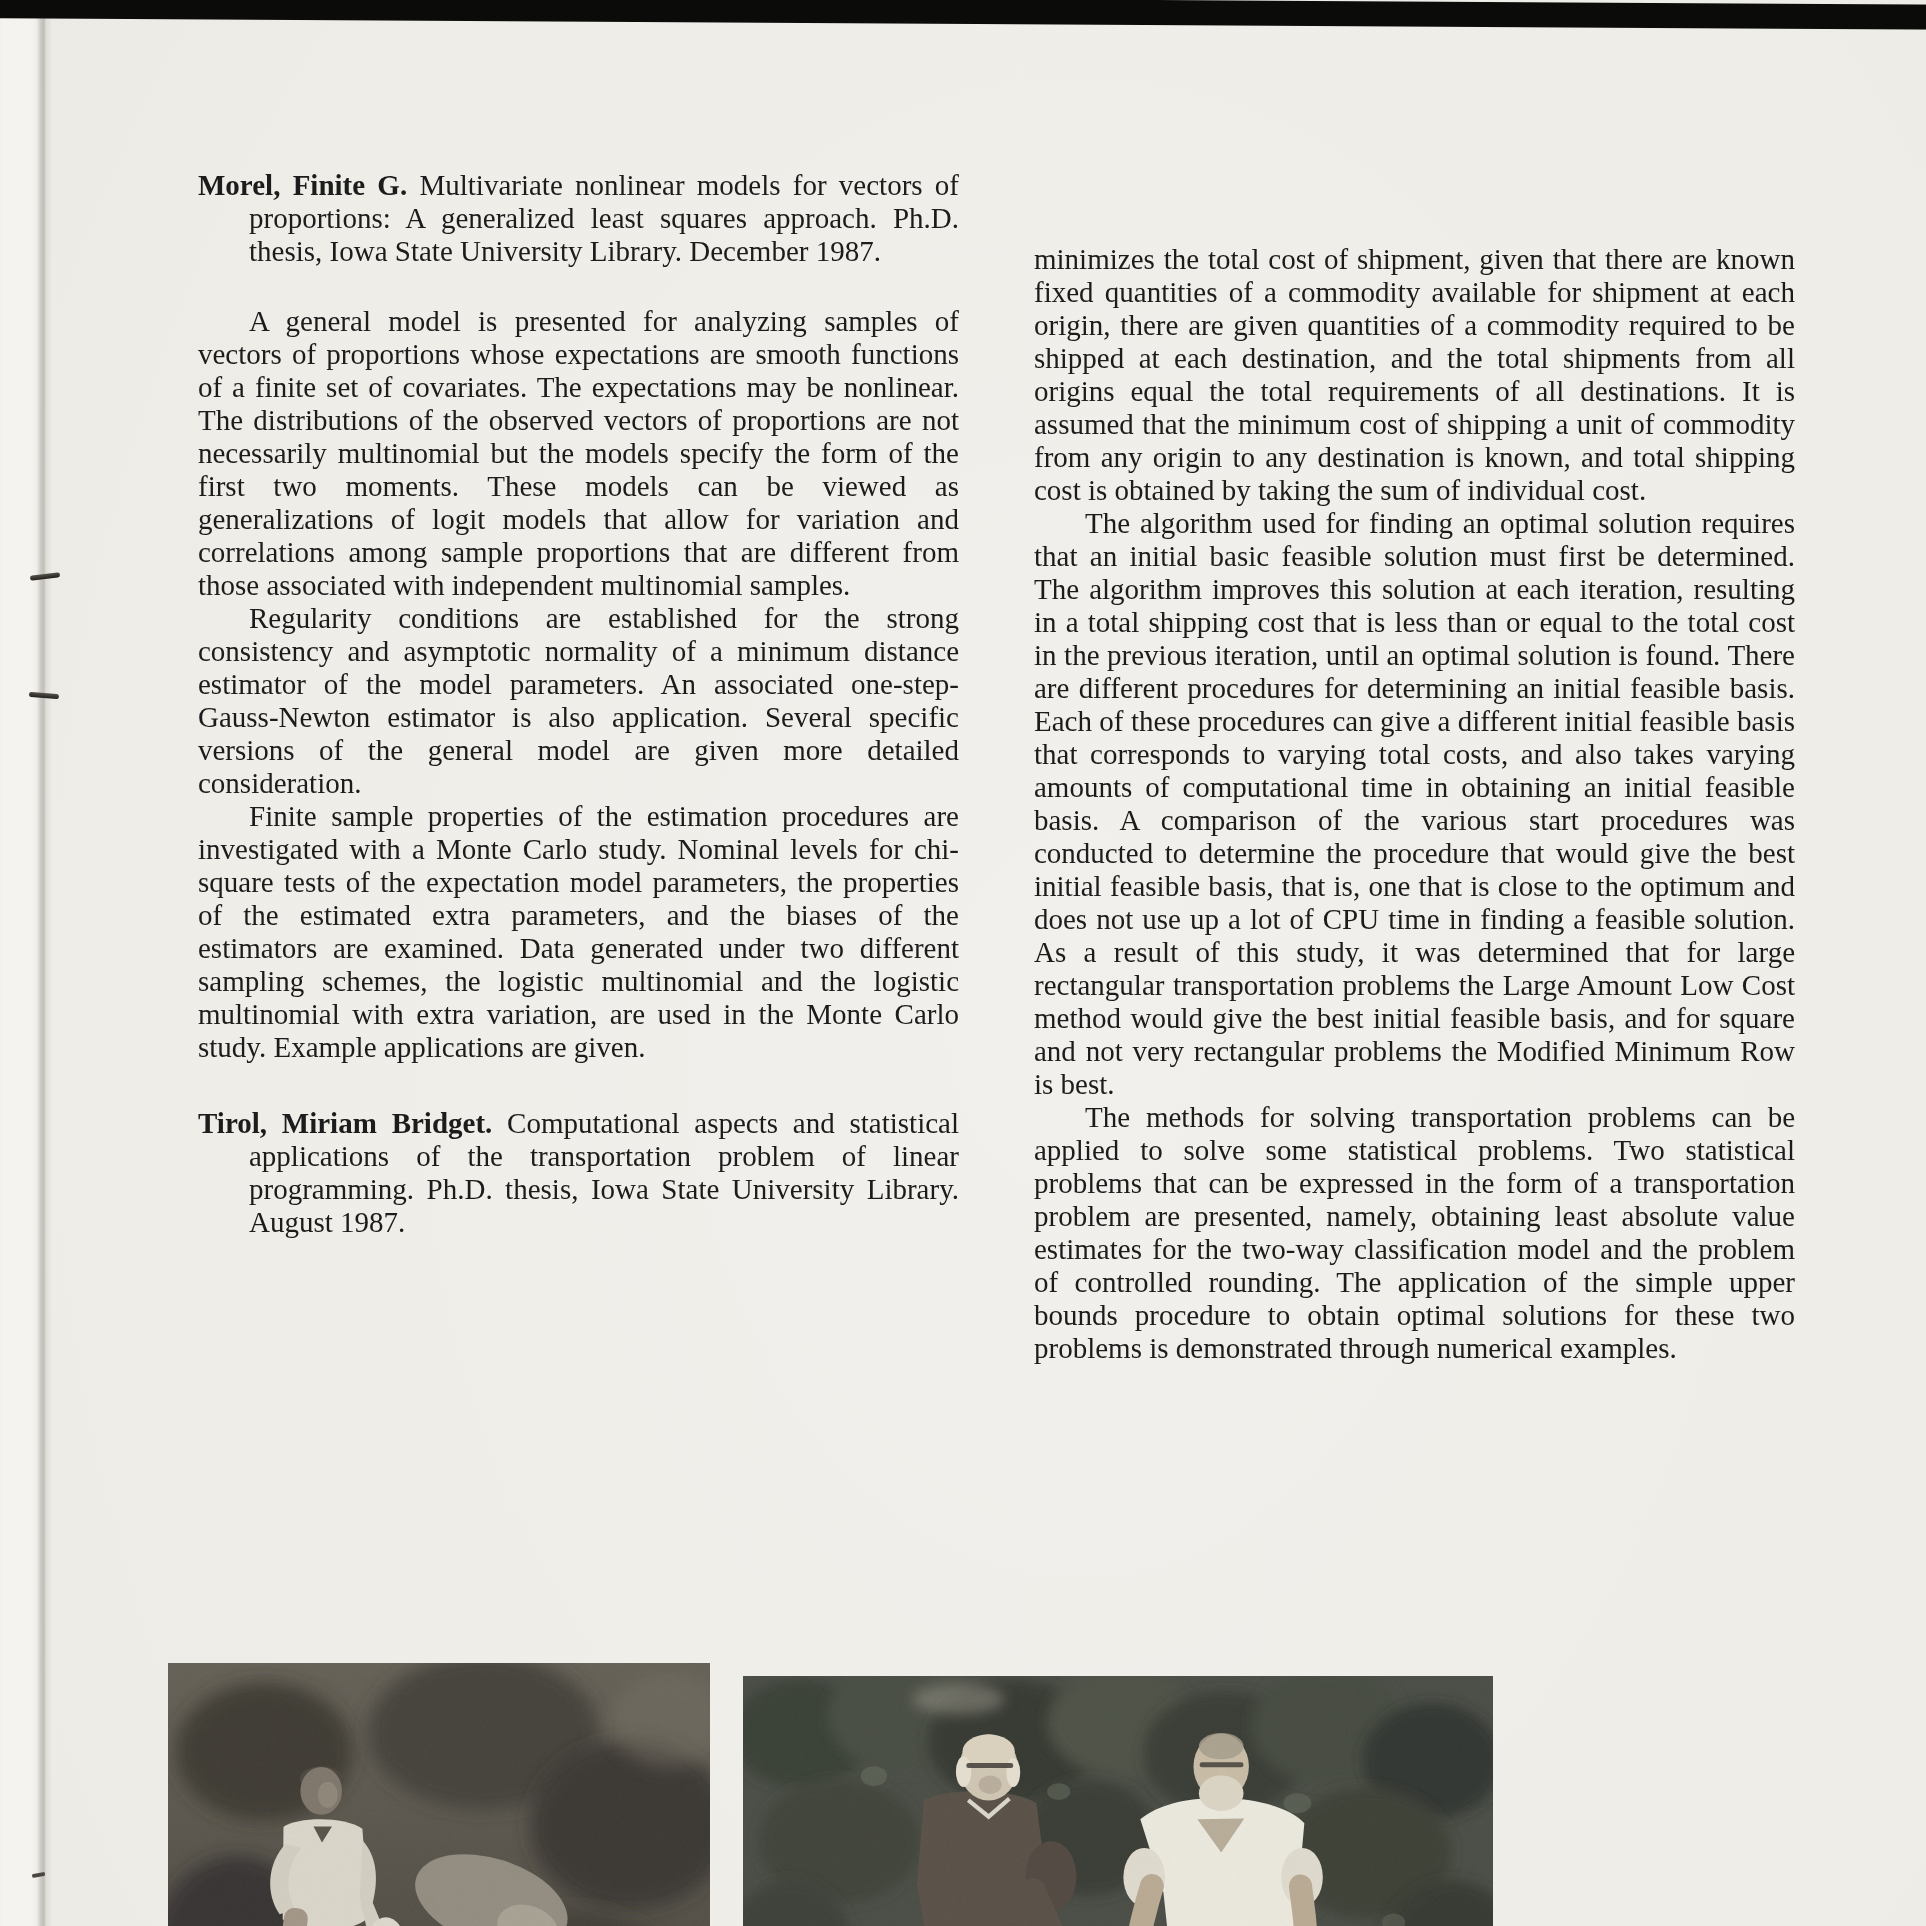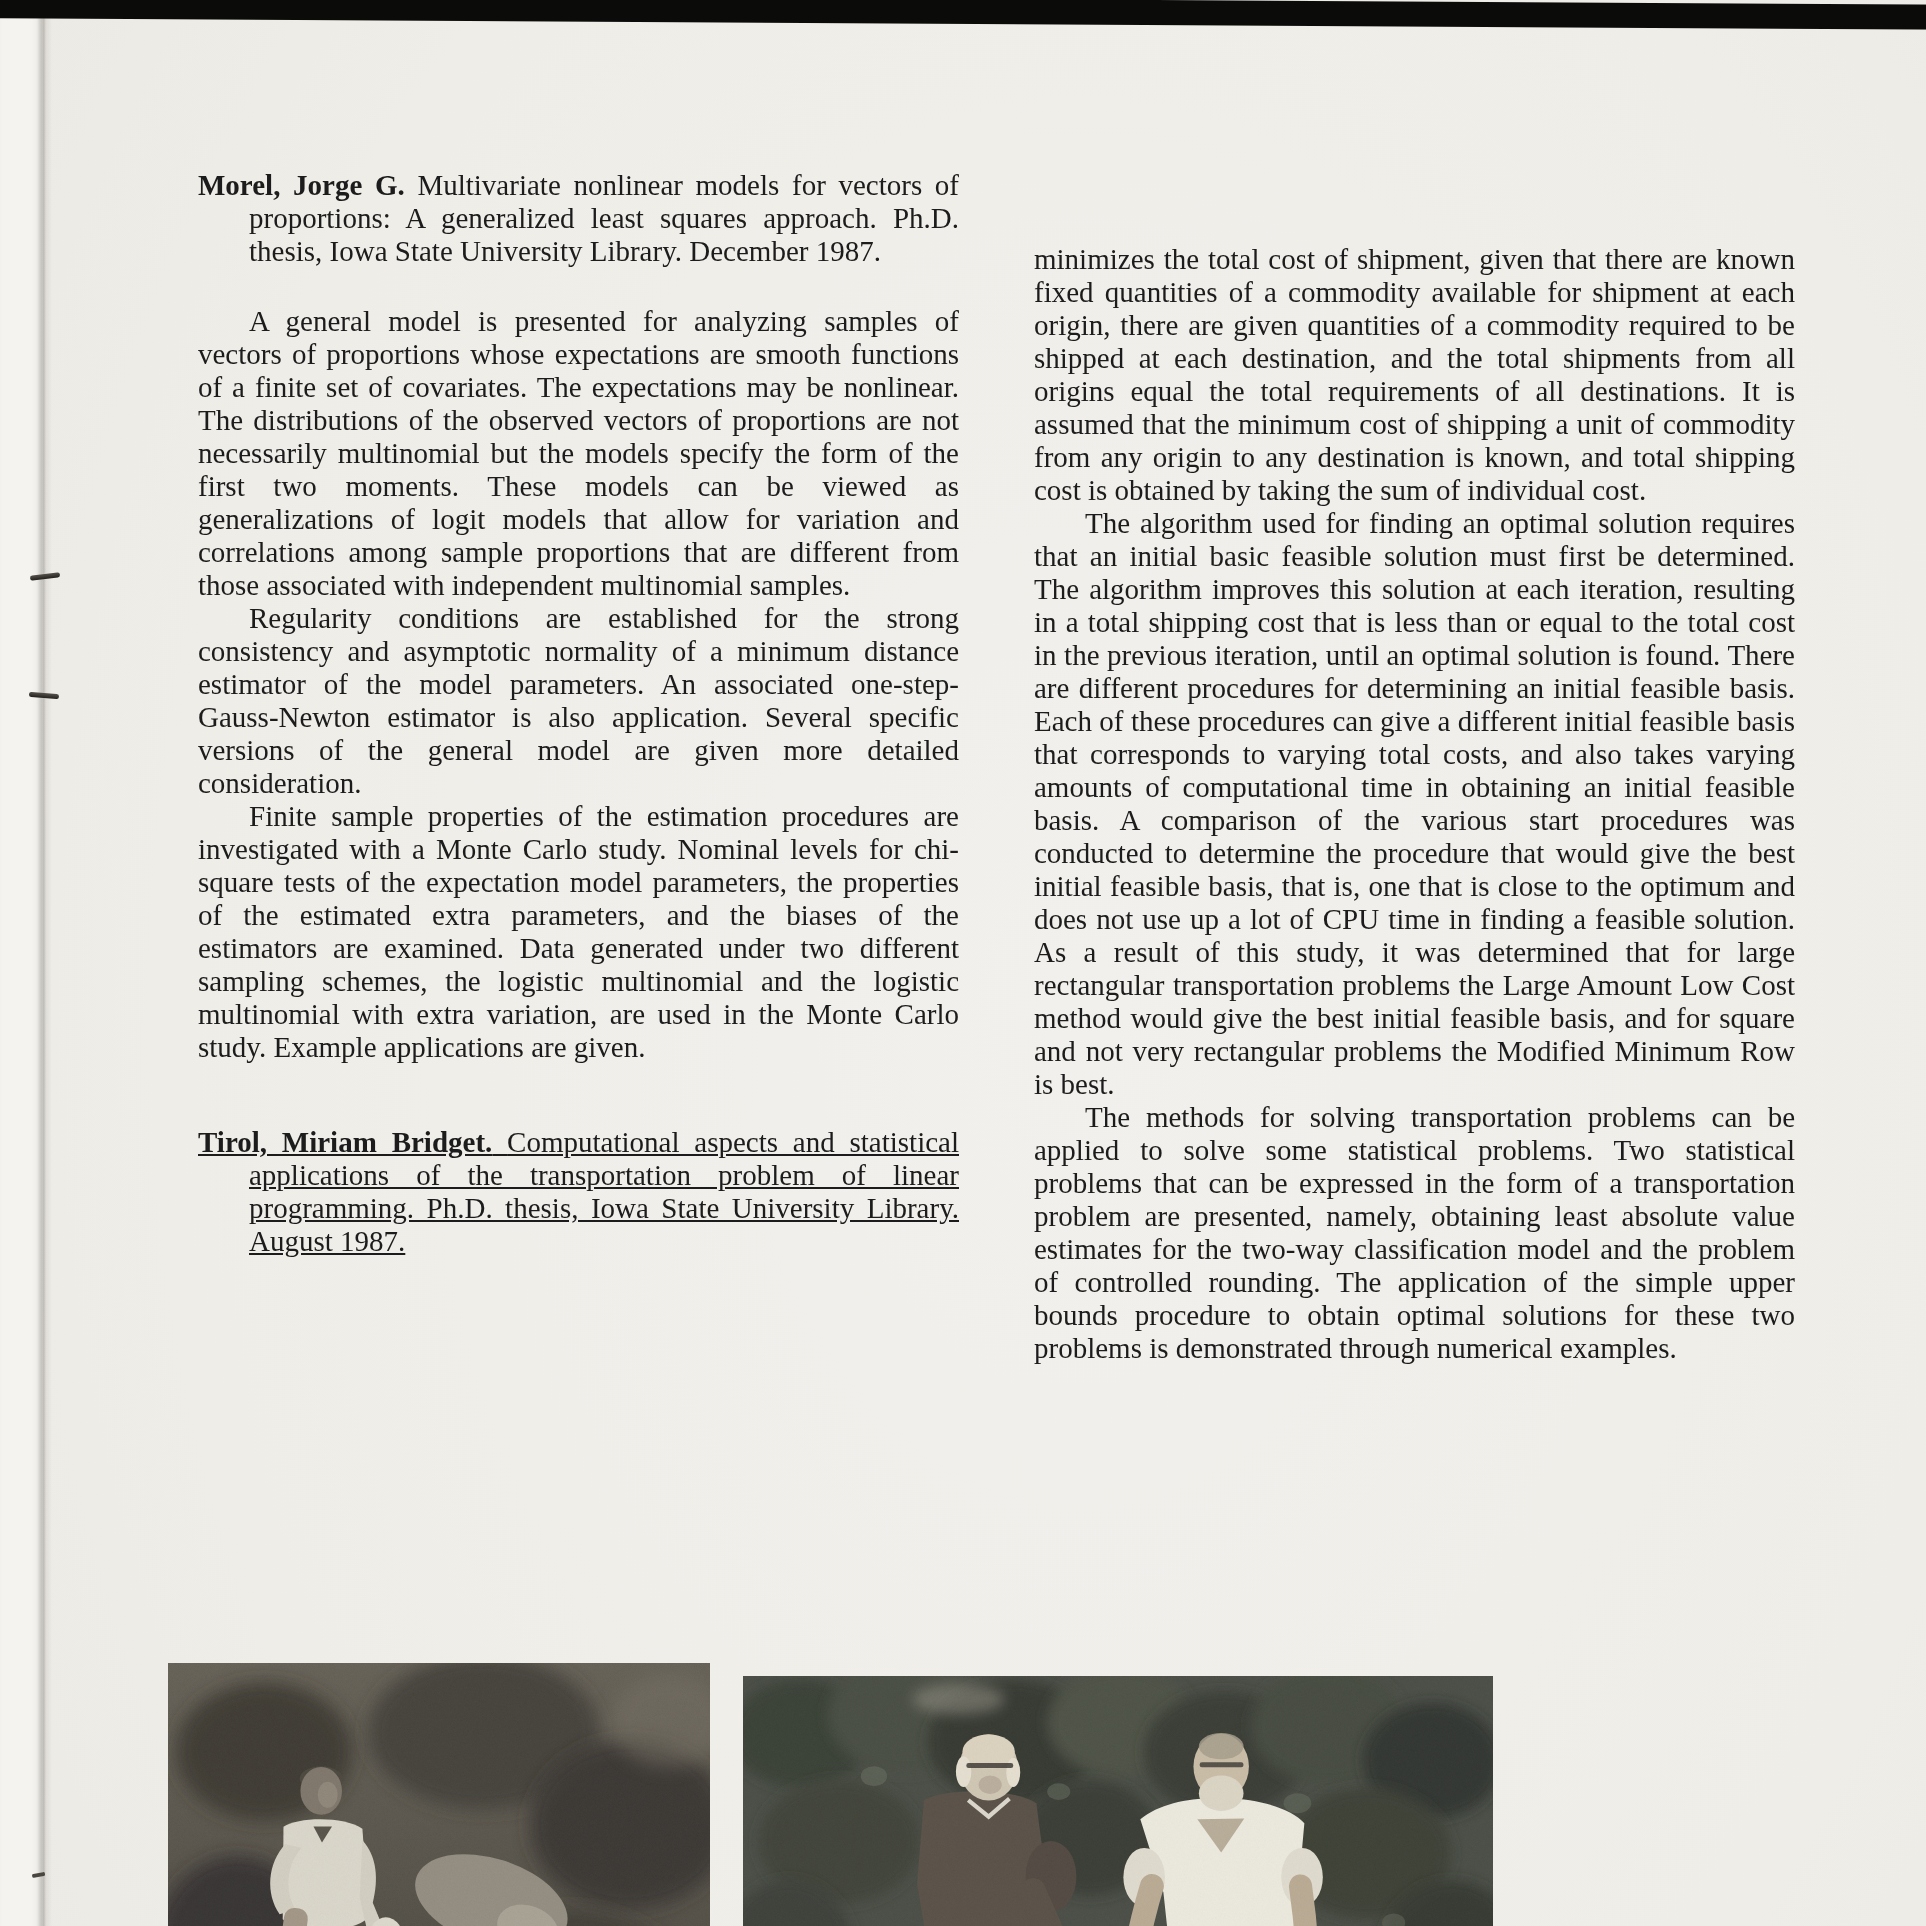--- a/index.html
+++ b/index.html
@@ -20,21 +20,21 @@
   .staple.s2{left:28.5px;top:693px;transform:rotate(5deg);}
   .mark{position:absolute;background:#4a463f;border-radius:1.5px;}
   .mark.m1{left:32px;top:1873px;width:13px;height:3.5px;transform:rotate(-10deg);}
   
   .col{position:absolute;width:761px;text-align:justify;font-size:29px;line-height:33px;
        hyphens:auto;-webkit-hyphens:auto;}
   .col-left{left:198px;top:169px;}
   .col-right{left:1034px;top:243px;}
   .entry{margin:0;padding-left:51px;text-indent:-51px;}
   .entry-name{font-weight:700;}
-  .entry.second{margin-top:62px;text-decoration:underline;}
+  .entry.second{margin-top:43px;}
   .para{margin:0;text-indent:51px;}
   .para.gap{margin-top:37px;}
   .para.cont{text-indent:0;}
   
   .photo{position:absolute;display:block;}
   .photo-left{left:168px;top:1663px;width:542px;height:709px;}
   .photo-right{left:743px;top:1676px;width:750px;height:787px;}
 </style>
 </head>
 <body>
@@ -43,21 +43,21 @@
 
   <div class="edge-left"></div>
   <div class="crease"></div>
   <div class="staple s1"></div>
   <div class="staple s2"></div>
   <div class="mark m1"></div>
 
   <div class="scan-top"></div>
 
   <div class="col col-left">
-    <p class="entry"><span class="entry-name">Morel, Jorge G.</span> <span>Multivariate nonlinear models for vectors of proportions: A generalized least squares approach. Ph.D. thesis, Iowa State University Library. December 1987.</span></p>
+    <p class="entry"><span class="entry-name">Morel, Finite G.</span> <span>Multivariate nonlinear models for vectors of proportions: A generalized least squares approach. Ph.D. thesis, Iowa State University Library. December 1987.</span></p>
     <p class="para gap">A general model is presented for analyzing samples of vectors of proportions whose expectations are smooth functions of a finite set of covariates. The expectations may be nonlinear. The distributions of the observed vectors of proportions are not necessarily multinomial but the models specify the form of the first two moments. These models can be viewed as generalizations of logit models that allow for variation and correlations among sample proportions that are different from those associated with independent multinomial samples.</p>
     <p class="para">Regularity conditions are established for the strong consistency and asymptotic normality of a minimum distance estimator of the model parameters. An associated one-step-Gauss-Newton estimator is also application. Several specific versions of the general model are given more detailed consideration.</p>
     <p class="para">Finite sample properties of the estimation procedures are investigated with a Monte Carlo study. Nominal levels for chi-square tests of the expectation model parameters, the properties of the estimated extra parameters, and the biases of the estimators are examined. Data generated under two different sampling schemes, the logistic multinomial and the logistic multinomial with extra variation, are used in the Monte Carlo study. Example applications are given.</p>
     <p class="entry second"><span class="entry-name">Tirol, Miriam Bridget.</span> <span>Computational aspects and statistical applications of the transportation problem of linear programming. Ph.D. thesis, Iowa State University Library. August 1987.</span></p>
   </div>
 
   <div class="col col-right">
     <p class="para cont">minimizes the total cost of shipment, given that there are known fixed quantities of a commodity available for shipment at each origin, there are given quantities of a commodity required to be shipped at each destination, and the total shipments from all origins equal the total requirements of all destinations. It is assumed that the minimum cost of shipping a unit of commodity from any origin to any destination is known, and total shipping cost is obtained by taking the sum of individual cost.</p>
     <p class="para">The algorithm used for finding an optimal solution requires that an initial basic feasible solution must first be determined. The algorithm improves this solution at each iteration, resulting in a total shipping cost that is less than or equal to the total cost in the previous iteration, until an optimal solution is found. There are different procedures for determining an initial feasible basis. Each of these procedures can give a different initial feasible basis that corresponds to varying total costs, and also takes varying amounts of computational time in obtaining an initial feasible basis. A comparison of the various start procedures was conducted to determine the procedure that would give the best initial feasible basis, that is, one that is close to the optimum and does not use up a lot of CPU time in finding a feasible solution. As a result of this study, it was determined that for large rectangular transportation problems the Large Amount Low Cost method would give the best initial feasible basis, and for square and not very rectangular problems the Modified Minimum Row is best.</p>
     <p class="para">The methods for solving transportation problems can be applied to solve some statistical problems. Two statistical problems that can be expressed in the form of a transportation problem are presented, namely, obtaining least absolute value estimates for the two-way classification model and the problem of controlled rounding. The application of the simple upper bounds procedure to obtain optimal solutions for these two problems is demonstrated through numerical examples.</p>

